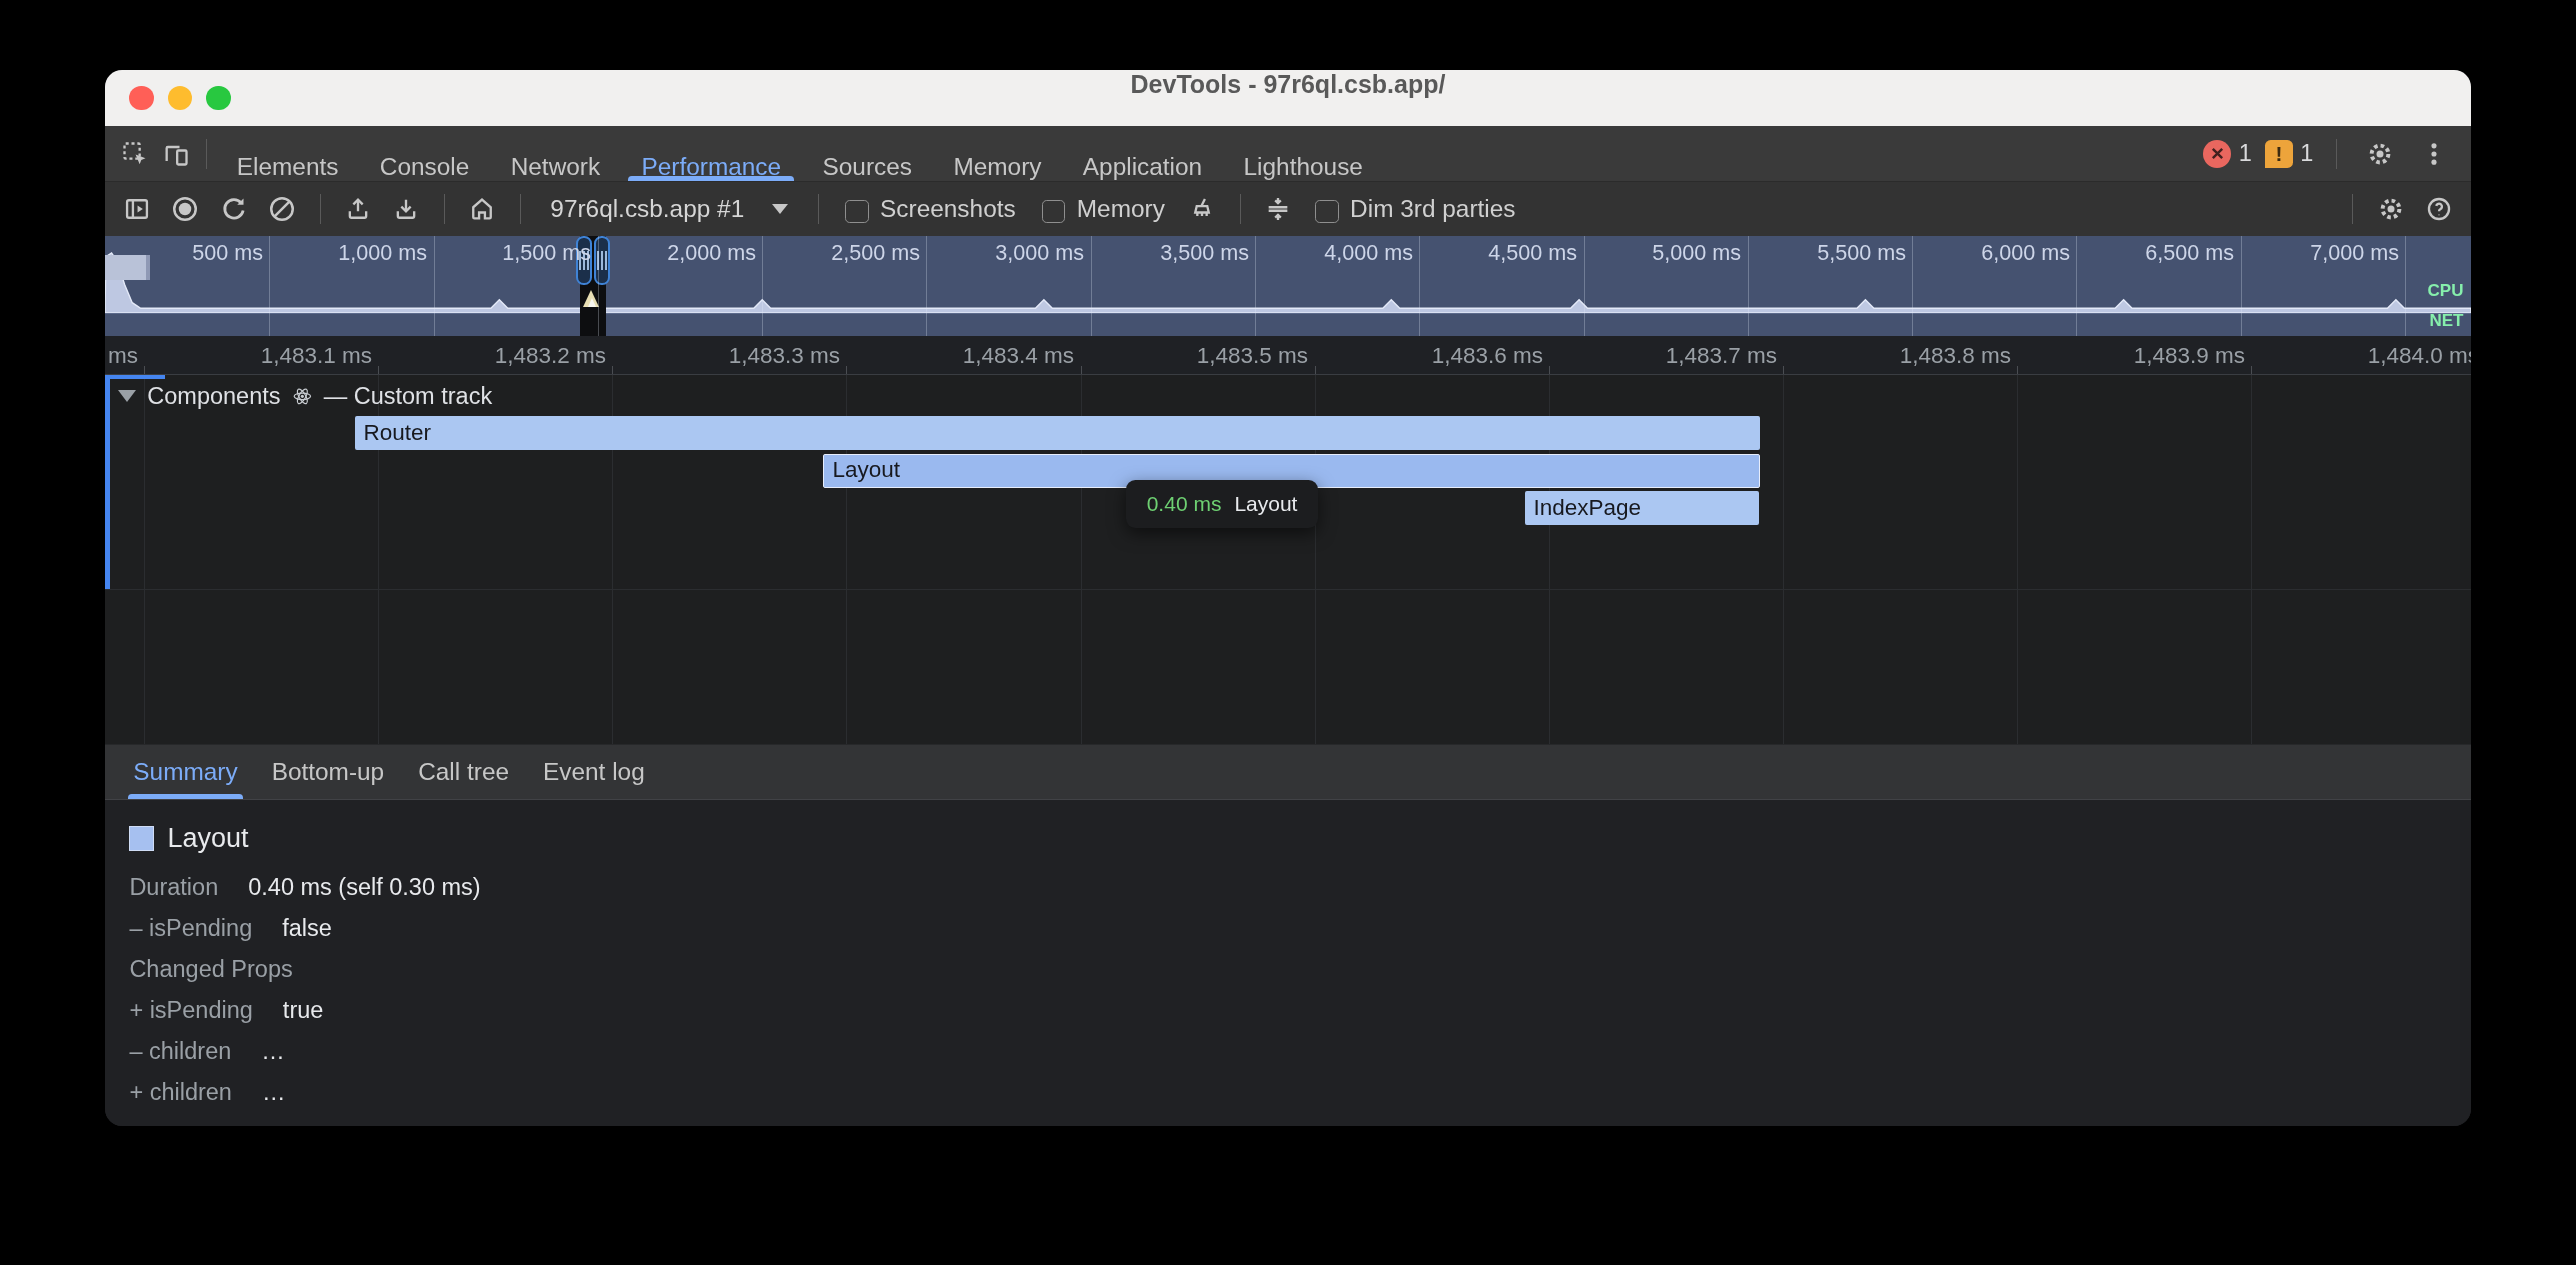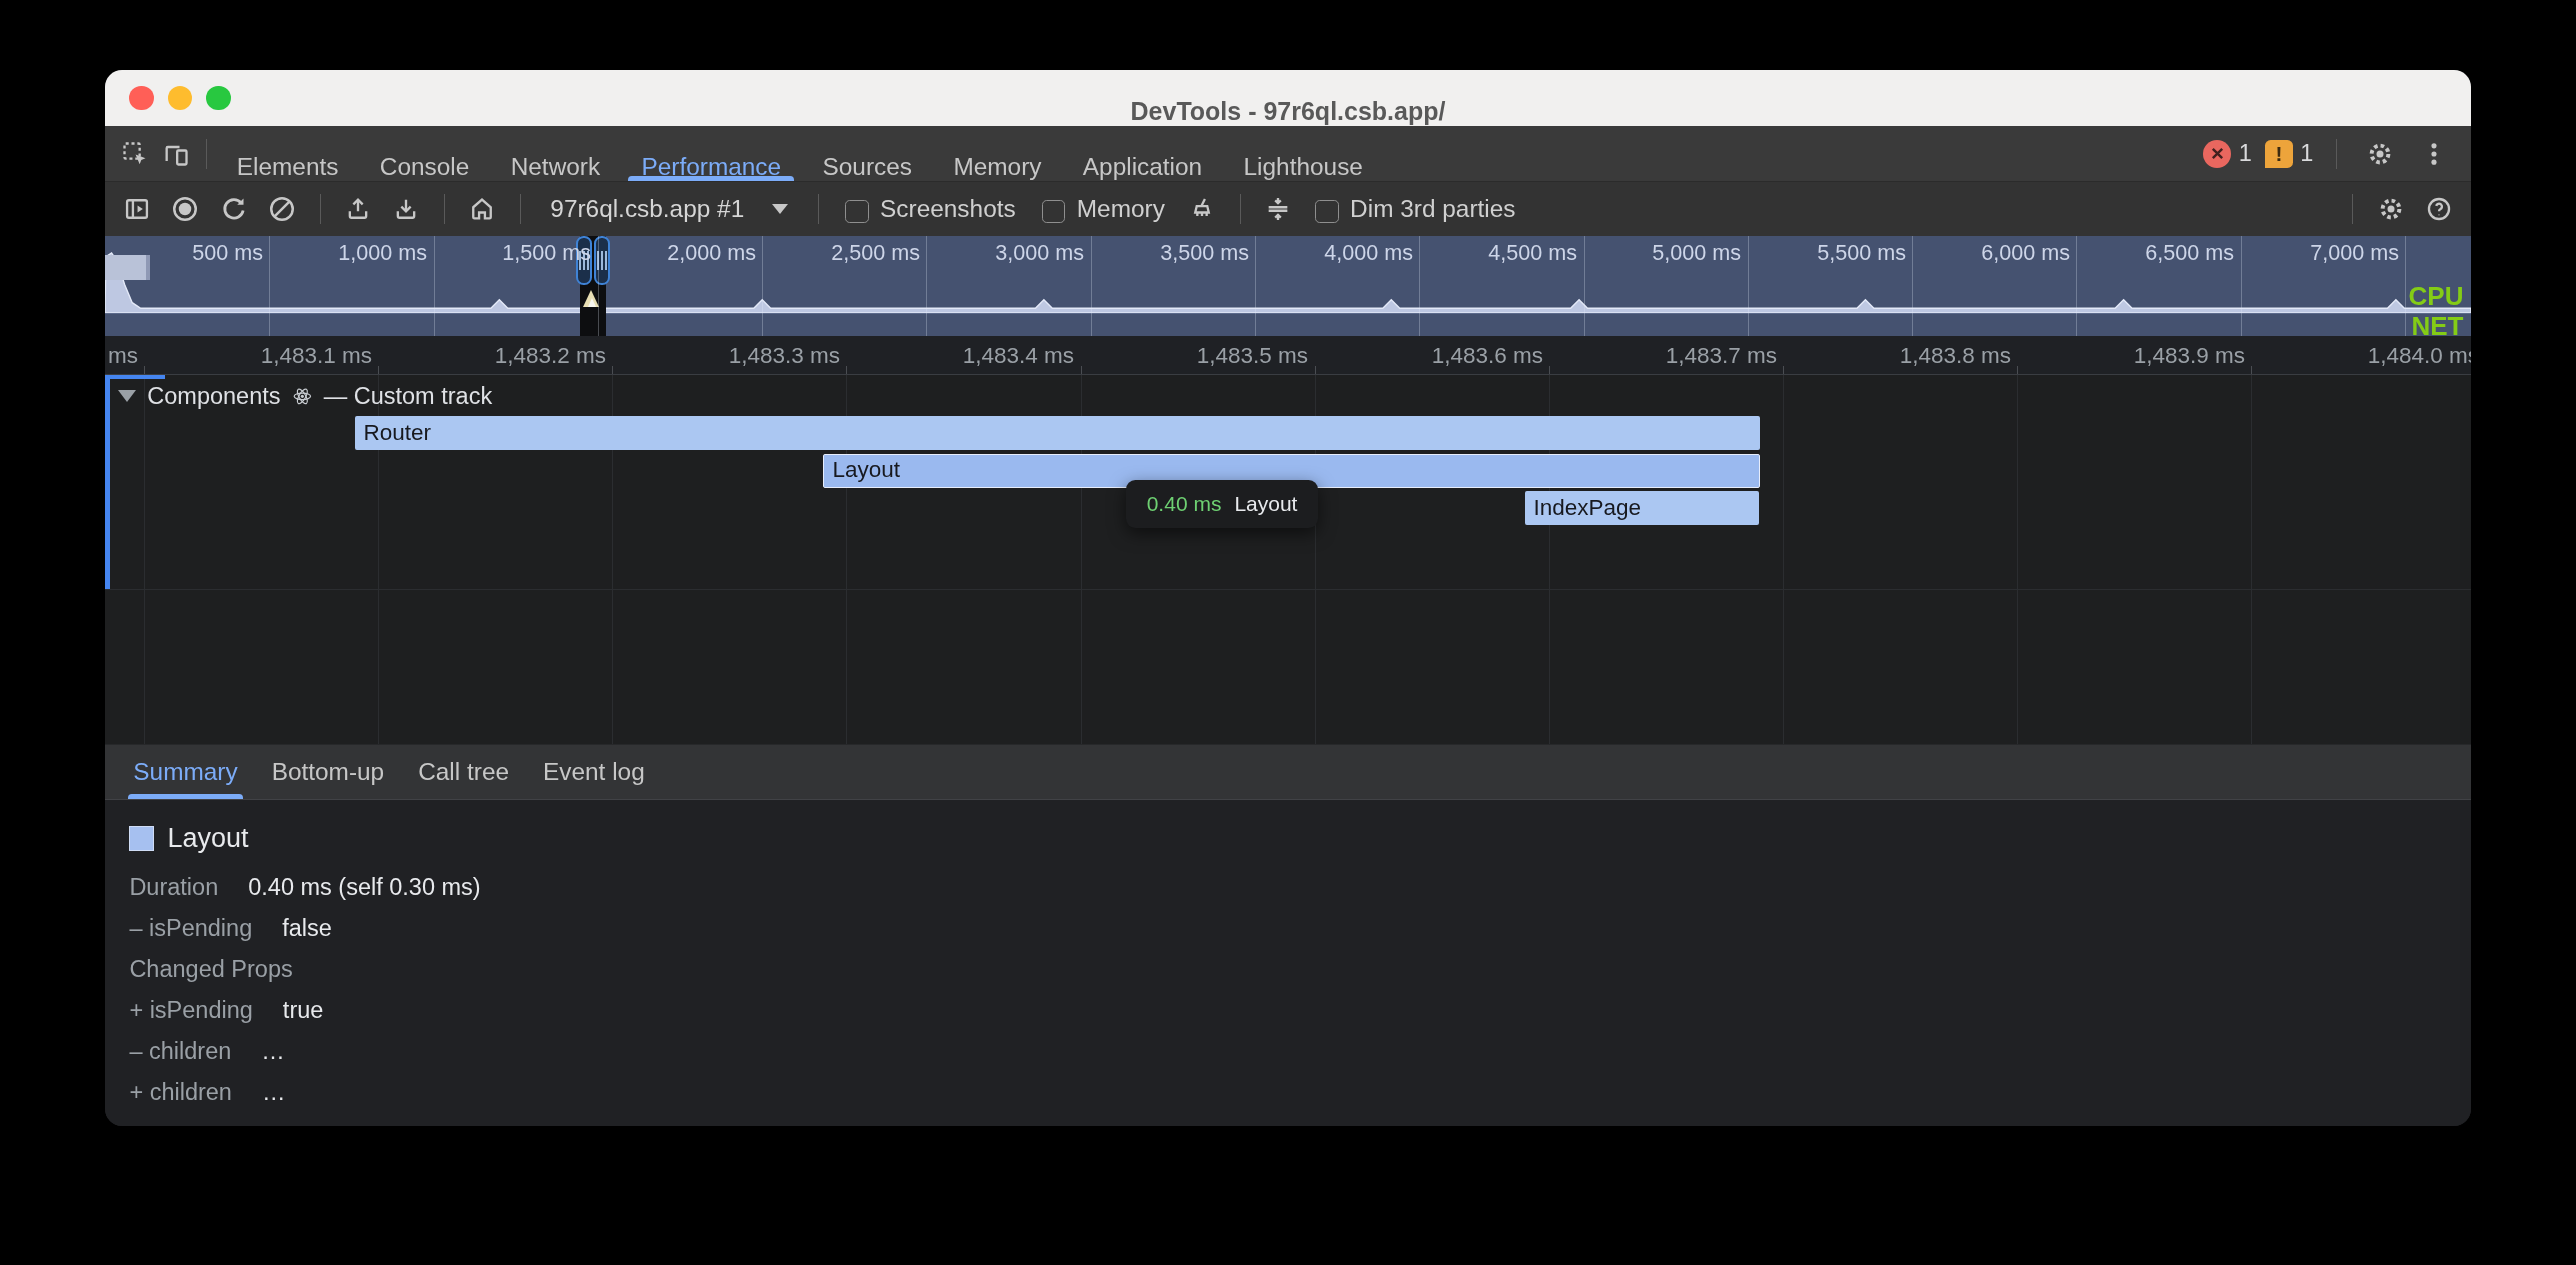--- a/index.html
+++ b/index.html
@@ -2,21 +2,21 @@
 <html style="font-size:15px"><head>
 <meta charset="utf-8">
 <style>
   * { margin:0; padding:0; box-sizing:border-box; }
   html,body { width:2576px; height:1265px; background:#000; font-family:"Liberation Sans", sans-serif; overflow:hidden; }
   .window { position:absolute; left:105px; top:70px; width:2366px; height:1056px; border-radius:17px;
             overflow:hidden; display:flex; flex-direction:column; background:#202124;
             box-shadow:0 22.5px 66px rgba(0,0,0,.65); }
 
   
-  .titlebar { height:56px; background:#f1f0ef; position:relative; display:flex; align-items:flex-end; justify-content:center; flex:0 0 auto; }
+  .titlebar { height:56px; background:#f1f0ef; position:relative; display:flex; align-items:flex-start; justify-content:center; flex:0 0 auto; }
   .traffic { position:absolute; left:24.4px; top:16px; display:flex; gap:14px; }
   .light { width:24.4px; height:24.4px; border-radius:50%; }
   .light.red{ background:#ff5f57; } .light.yellow{ background:#febc2e; } .light.green{ background:#28c840; }
   .title-text { font-size:25px; font-weight:bold; color:#595959; }
 
   
   .tabbar { height:56px; background:#3a3a3a; display:flex; align-items:center; padding:0 9.4px; flex:0 0 auto; border-bottom:0.9px solid #2b2b2b; }
   .icon { display:inline-flex; align-items:center; justify-content:center; color:#c7c7c7; width:41px; height:41px; flex:0 0 auto; }
   .icon svg { display:block; }
   .vsep { width:0.9px; height:30px; background:#5a5a5a; margin:0 9.4px; flex:0 0 auto; }
@@ -34,21 +34,21 @@
   .select-box { display:flex; align-items:center; gap:28px; padding:0 13px; height:41px; color:#d5d5d5; font-size:24.4px; white-space:nowrap; border-radius:5.6px; }
   .caret { width:0; height:0; border-left:8.4px solid transparent; border-right:8.4px solid transparent; border-top:10.3px solid #c7c7c7; }
   .check-item { display:flex; align-items:flex-end; gap:11.3px; font-size:24.4px; color:#d0d0d0; white-space:nowrap; padding:0 9.4px; }
   .checkbox { width:23.5px; height:23.5px; border:1.9px solid #8f8f8f; border-radius:4.7px; background:transparent; }
   .toolbar .spacer { flex:1; }
 
   
   .overview { height:100px; background:#455270; position:relative; overflow:hidden; flex:0 0 auto; }
   .ov-grid { position:absolute; top:0; bottom:0; width:0.9px; background:rgba(230,236,250,.28); }
   .ov-label { position:absolute; top:3.8px; width:141px; text-align:right; font-size:21.6px; color:#cdd5e8; }
-  .lane-label { position:absolute; right:7.5px; font-size:26px; font-weight:bold; color:#84cc16; }
+  .lane-label { position:absolute; right:7.5px; font-size:17px; font-weight:bold; color:#86efac; }
   .lane-cpu { top:45px; } .lane-net { top:75px; }
   .ov-divider { position:absolute; left:0; right:0; top:77px; height:0.9px; background:#5d6b8c; }
   .frame-chip { position:absolute; left:0; top:19px; width:45px; height:25px; background:#b9c2d8; border-right:4.7px solid #8f99b5; }
   .ov-selection-band { position:absolute; left:475px; top:0; width:26px; height:100px; background:#0d0e10; }
   .sel-spike-y { position:absolute; left:478px; top:54px; width:0; height:0; border-left:8.4px solid transparent; border-right:8.4px solid transparent; border-bottom:17px solid #e8dfb4; }
   .sel-spike-w { position:absolute; left:483px; top:62px; width:0; height:0; border-left:4.7px solid transparent; border-right:4.7px solid transparent; border-bottom:9.4px solid #f7f6f0; }
   .handle { position:absolute; top:0; width:16px; height:49px; background:#1b2f4a; border:2.8px solid #3f83d6; border-radius:7.5px; display:flex; align-items:center; justify-content:center; gap:1.9px; }
   .handle i { display:block; width:1.9px; height:19px; background:#9db9dc; }
   .h-left { left:471px; } .h-right { left:489px; }
 

